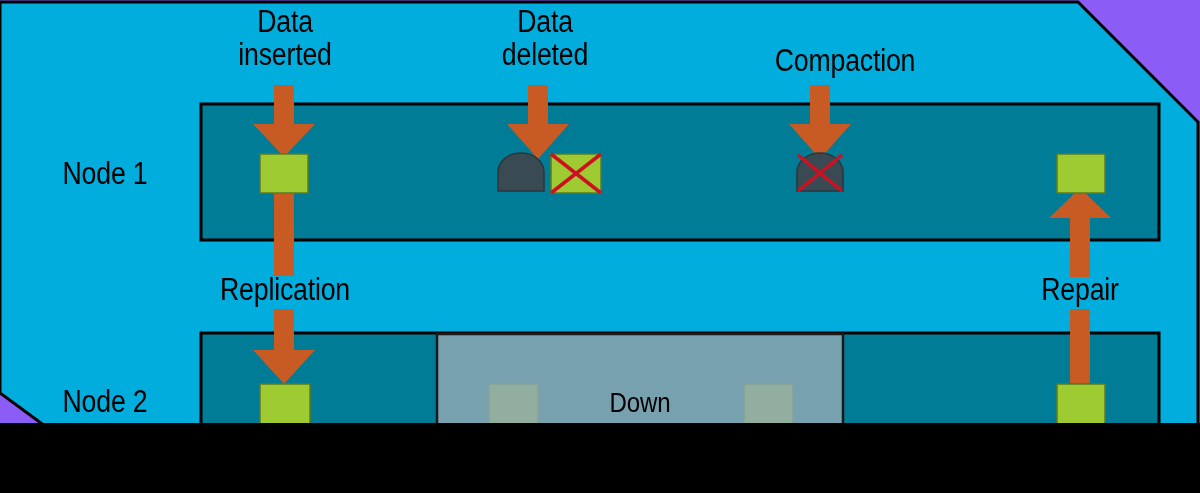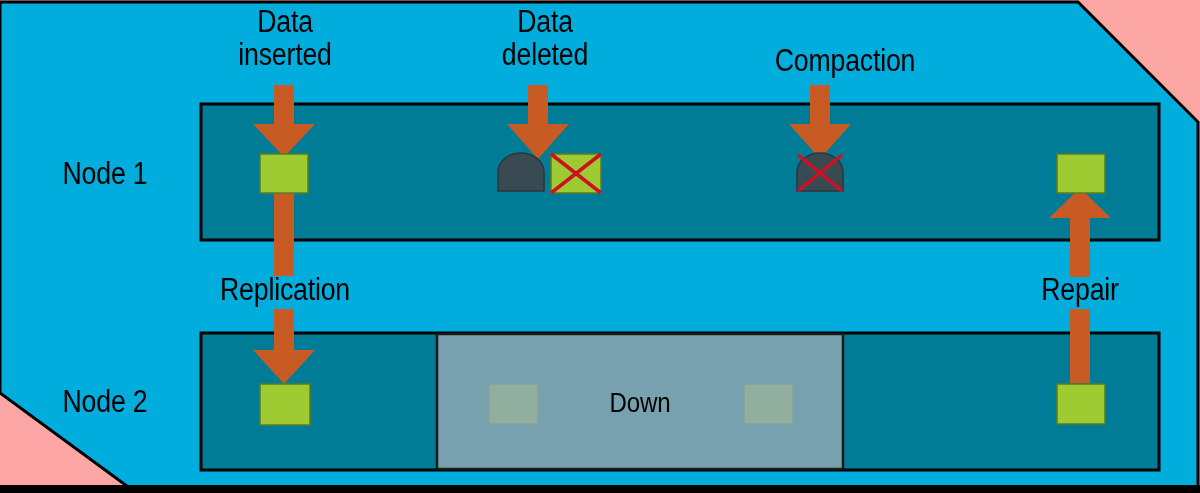--- a/index.html
+++ b/index.html
@@ -7,22 +7,22 @@
     margin: 0;
     padding: 0;
     background: #000000;
   }
   body {
     font-family: "Liberation Sans", "DejaVu Sans", sans-serif;
   }
   #stage {
     position: relative;
     width: 1200px;
-    height: 485px;
-    background: #fca5a5;
+    height: 423px;
+    background: #8b5cf6;
     overflow: hidden;
   }
   #canvas-svg {
     position: absolute;
     left: 0;
     top: 0;
     width: 1200px;
     height: 493px;
     display: block;
   }

